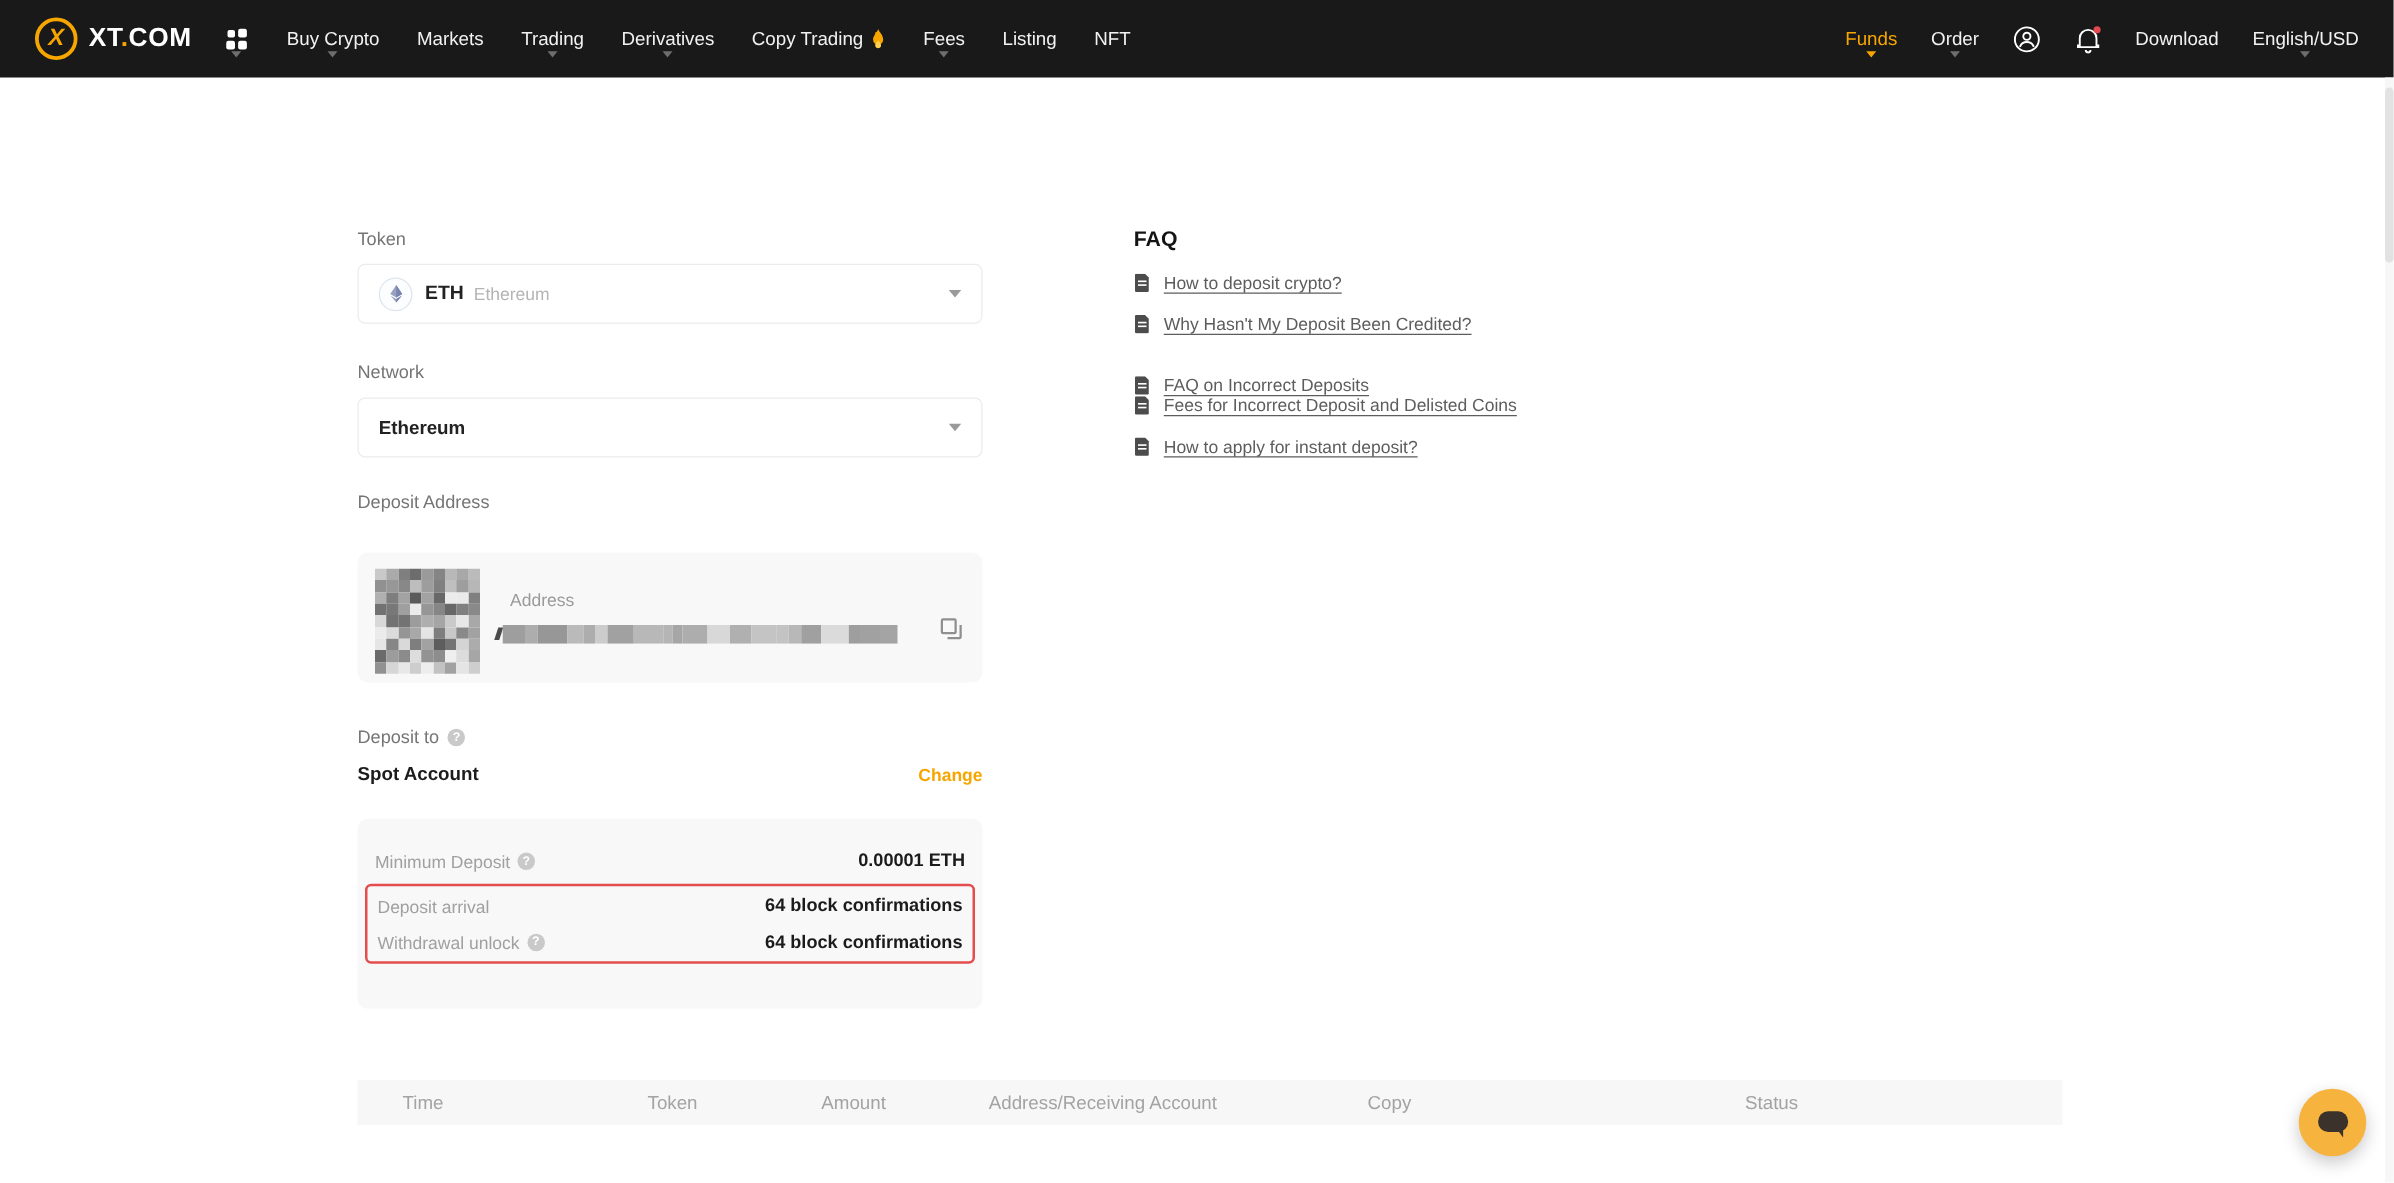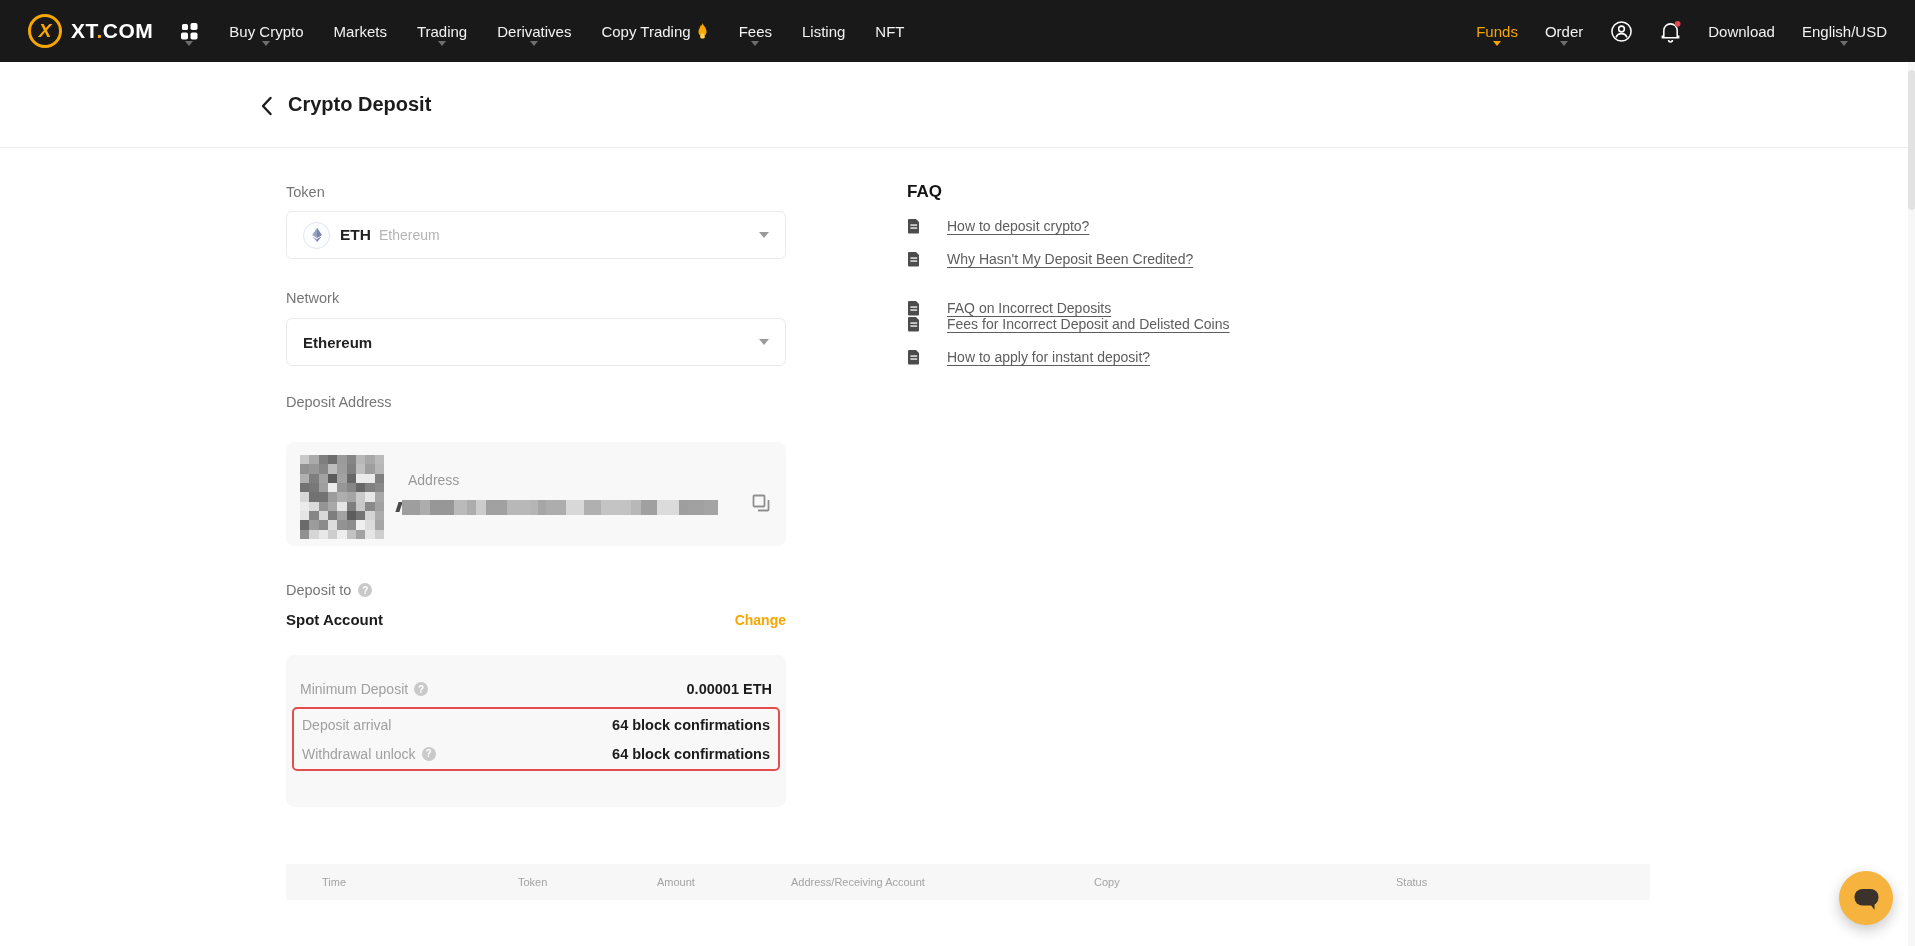--- a/index.html
+++ b/index.html
@@ -73,33 +73,33 @@
   .info-row .val { margin-left:auto; font-size:14.5px; font-weight:700; color:#1b1b1b; }
   .alert-box { border:2px solid #E34D4D; border-radius:5px; margin:3px 0; padding:1px 0; }
   .alert-box .info-row { height:29px; }
 
   .help { width:14px; height:14px; border-radius:50%; background:#c9c9c9; color:#fff;
     font-size:10px; font-weight:bold; display:inline-flex; align-items:center; justify-content:center; }
 
   
   .faq-col { position:absolute; left:907px; top:148px; width:640px; }
   .faq-title { position:absolute; left:0; top:34px; font-size:17px; font-weight:700; color:#141414; }
-  .faq-link { position:absolute; left:0; display:flex; align-items:center; gap:26px; cursor:pointer; }
+  .faq-link { position:absolute; left:0; display:flex; align-items:center; gap:10px; cursor:pointer; }
   .faq-link span { font-size:14px; color:#5d5d5d; text-decoration:underline;
     text-underline-offset:3px; }
 
   
   .records { position:absolute; left:286px; top:848px; width:1364px; }
   .records-head { display:flex; align-items:center; height:26px; }
   .records-title { font-size:17px; font-weight:700; color:#141414; }
   .view-all { margin-left:auto; font-size:13.5px; font-weight:600; color:#F7A600; cursor:pointer; }
   .view-all .arrow { font-size:11px; }
   .records-cols { margin-top:16px; height:36px; background:#f7f7f8; display:flex;
     align-items:center; padding-left:36px; }
-  .records-cols span { font-size:11px; color:#a3a3a3; }
+  .records-cols span { font-size:15px; color:#a3a3a3; }
   .records-cols span:nth-child(1){ width:196px; }
   .records-cols span:nth-child(2){ width:139px; }
   .records-cols span:nth-child(3){ width:134px; }
   .records-cols span:nth-child(4){ width:303px; }
   .records-cols span:nth-child(5){ width:302px; }
   .records-cols span:nth-child(6){ flex:1; }
 
   
   .chat-bubble { position:absolute; left:1839px; top:871px; width:54px; height:54px;
     border-radius:50%; background:#F6B33E; display:flex; align-items:center; justify-content:center;
@@ -189,28 +189,20 @@
       <div class="nav-item">
         <span>Download</span>
       </div>
       <div class="nav-item">
         <span>English/USD</span>
         <i class="caret"></i>
       </div>
     </div>
   </div>
 
-  <div class="subheader">
-    <div class="back">
-      <svg width="13" height="20" viewBox="0 0 13 20">
-        <polyline points="10.5,2 3,10 10.5,18" fill="none" stroke="#1c1c1c" stroke-width="2.4" stroke-linecap="round" stroke-linejoin="round"></polyline>
-      </svg>
-    </div>
-    <div class="page-title">Crypto Deposit</div>
-  </div>
 
   <div class="left-col">
 
     <div class="field-label" style="top:36px;">Token</div>
     <div class="select" style="top:63px;">
       <span class="eth-badge">
         <svg width="16" height="16" viewBox="0 0 16 16">
           <polygon points="8,1 12.8,8.1 8,11 3.2,8.1" fill="#98a1c0"></polygon>
           <polygon points="8,1 8,11 12.8,8.1" fill="#7885ad"></polygon>
           <polygon points="8,12.2 12.4,9.5 8,15 3.6,9.5" fill="#98a1c0"></polygon>

